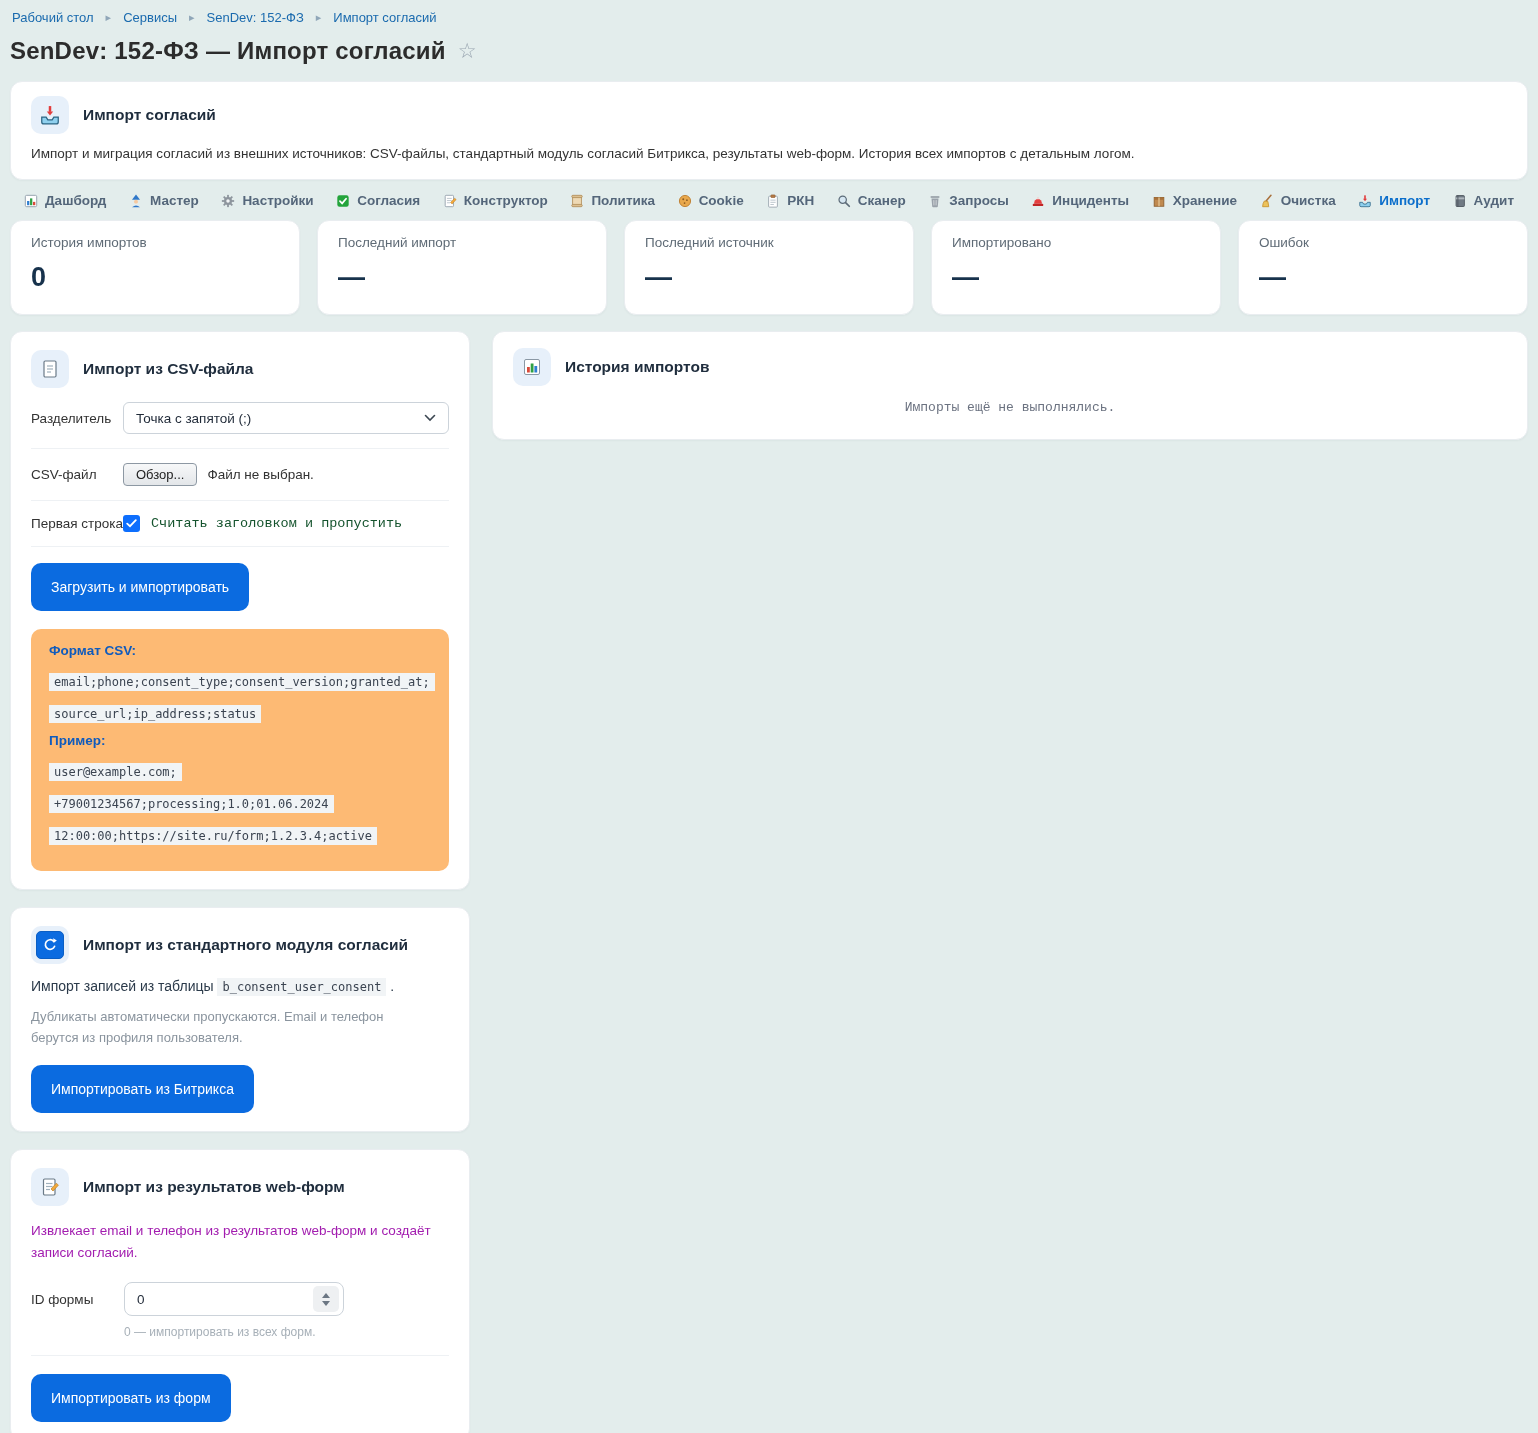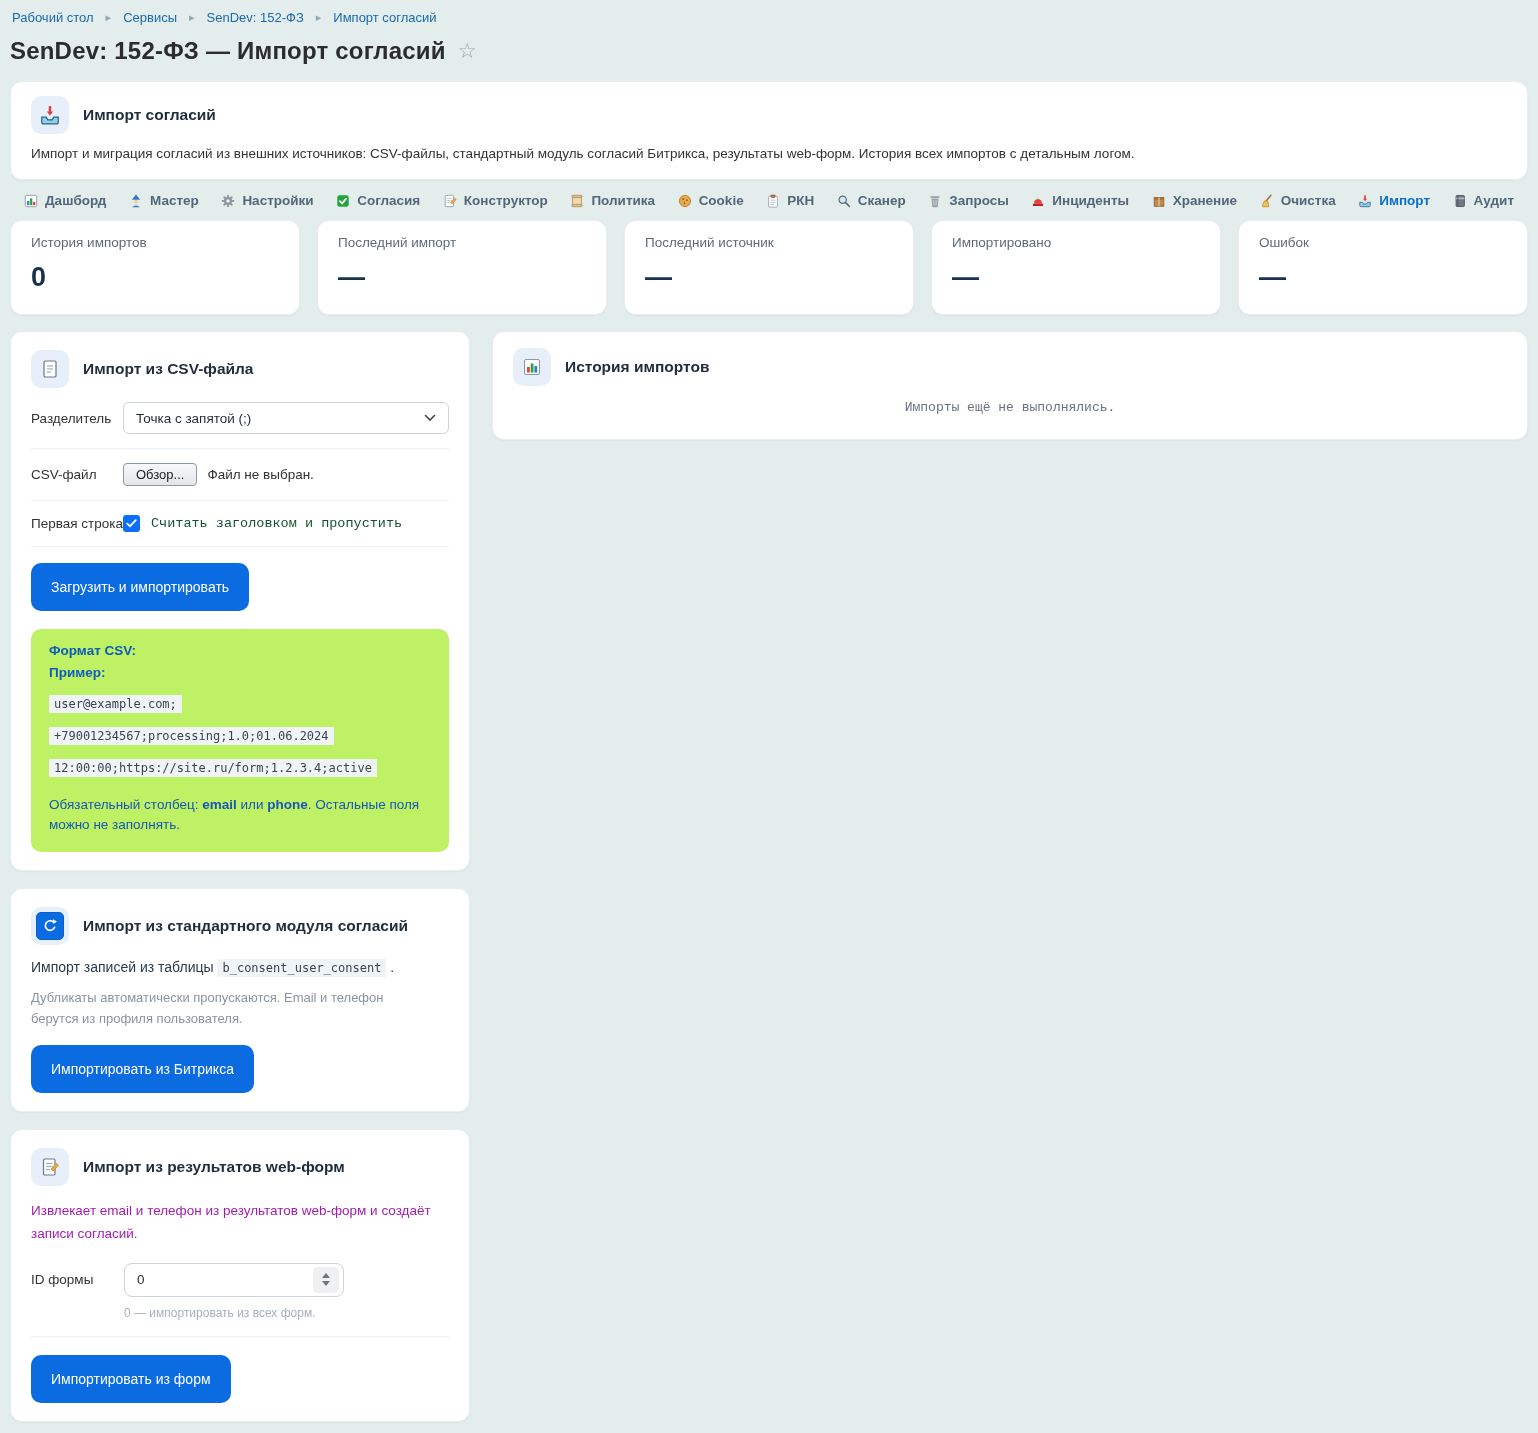--- a/index.html
+++ b/index.html
@@ -81,21 +81,21 @@
   }
   .check-label { font-size:13.5px; color:#14532d;font-family:Liberation Mono, monospace; }
 
   .btn {
     display:inline-block; background:#0b6be0; color:#fff; border:none; cursor:pointer;
     border-radius:10px; padding:16px 20px; font-size:14px; font-family:inherit;
   }
   .csv-submit { margin-top:16px; }
 
   
-  .info-box { background:#bef264; border-radius:10px; padding:14px 18px 16px; margin-top:18px; }
+  .info-box { background:#fdba74; border-radius:10px; padding:14px 18px 16px; margin-top:18px; }
   .info-heading { color:#0f5bbd; font-weight:700; font-size:13.5px; margin-bottom:7px; }
   .code-block { line-height:2.0; margin-bottom:4px; word-break:break-word; }
   code, .code {
     font-family:"DejaVu Sans Mono","Liberation Mono",monospace; font-size:12px;
     color:#3b4451; background:#f1f4f6; padding:2px 5px;
     -webkit-box-decoration-break:clone; box-decoration-break:clone;
   }
   .info-note { color:#1a56b8; font-size:13.5px; margin-top:12px; line-height:1.5; }
   .info-note b { font-weight:700; }
   .example-wrap { margin-top:0; }
@@ -401,25 +401,25 @@
                 <path d="M1.2 4.6 L4 7.2 L9.8 1.2" stroke="#fff" stroke-width="1.8" fill="none" stroke-linecap="round"></path>
               </svg>
           </div>
           <span class="check-label">Считать заголовком и пропустить</span>
         </div>
 
         <button class="btn csv-submit">Загрузить и импортировать</button>
 
         <div class="info-box">
           <div class="info-heading">Формат CSV:</div>
+          <div class="code-block"><span class="code">email;phone;consent_type;consent_version;granted_at;source_url;ip_address;status</span></div>
           <div class="example-wrap">
             <div class="info-heading">Пример:</div>
             <div class="code-block"><span class="code">user@example.com; +79001234567;processing;1.0;01.06.2024 12:00:00;https://site.ru/form;1.2.3.4;active</span></div>
           </div>
-          <div class="info-note"><span>Обязательный столбец: </span><b>email</b><span> или </span><b>phone</b><span>. Остальные поля можно не заполнять.</span></div>
         </div>
       </div>
 
       <div class="card panel">
         <div class="panel-head">
           <div class="icon-box">
             <div class="refresh-sq">
               <svg width="16" height="16" viewBox="0 0 16 16">
                   <path d="M12.6 9.3 A4.8 4.8 0 1 1 11.5 4.1" stroke="#fff" stroke-width="1.7" fill="none" stroke-linecap="round"></path>
                   <polygon points="11.2,1.2 11.6,6 14.8,3.4" fill="#fff"></polygon>

